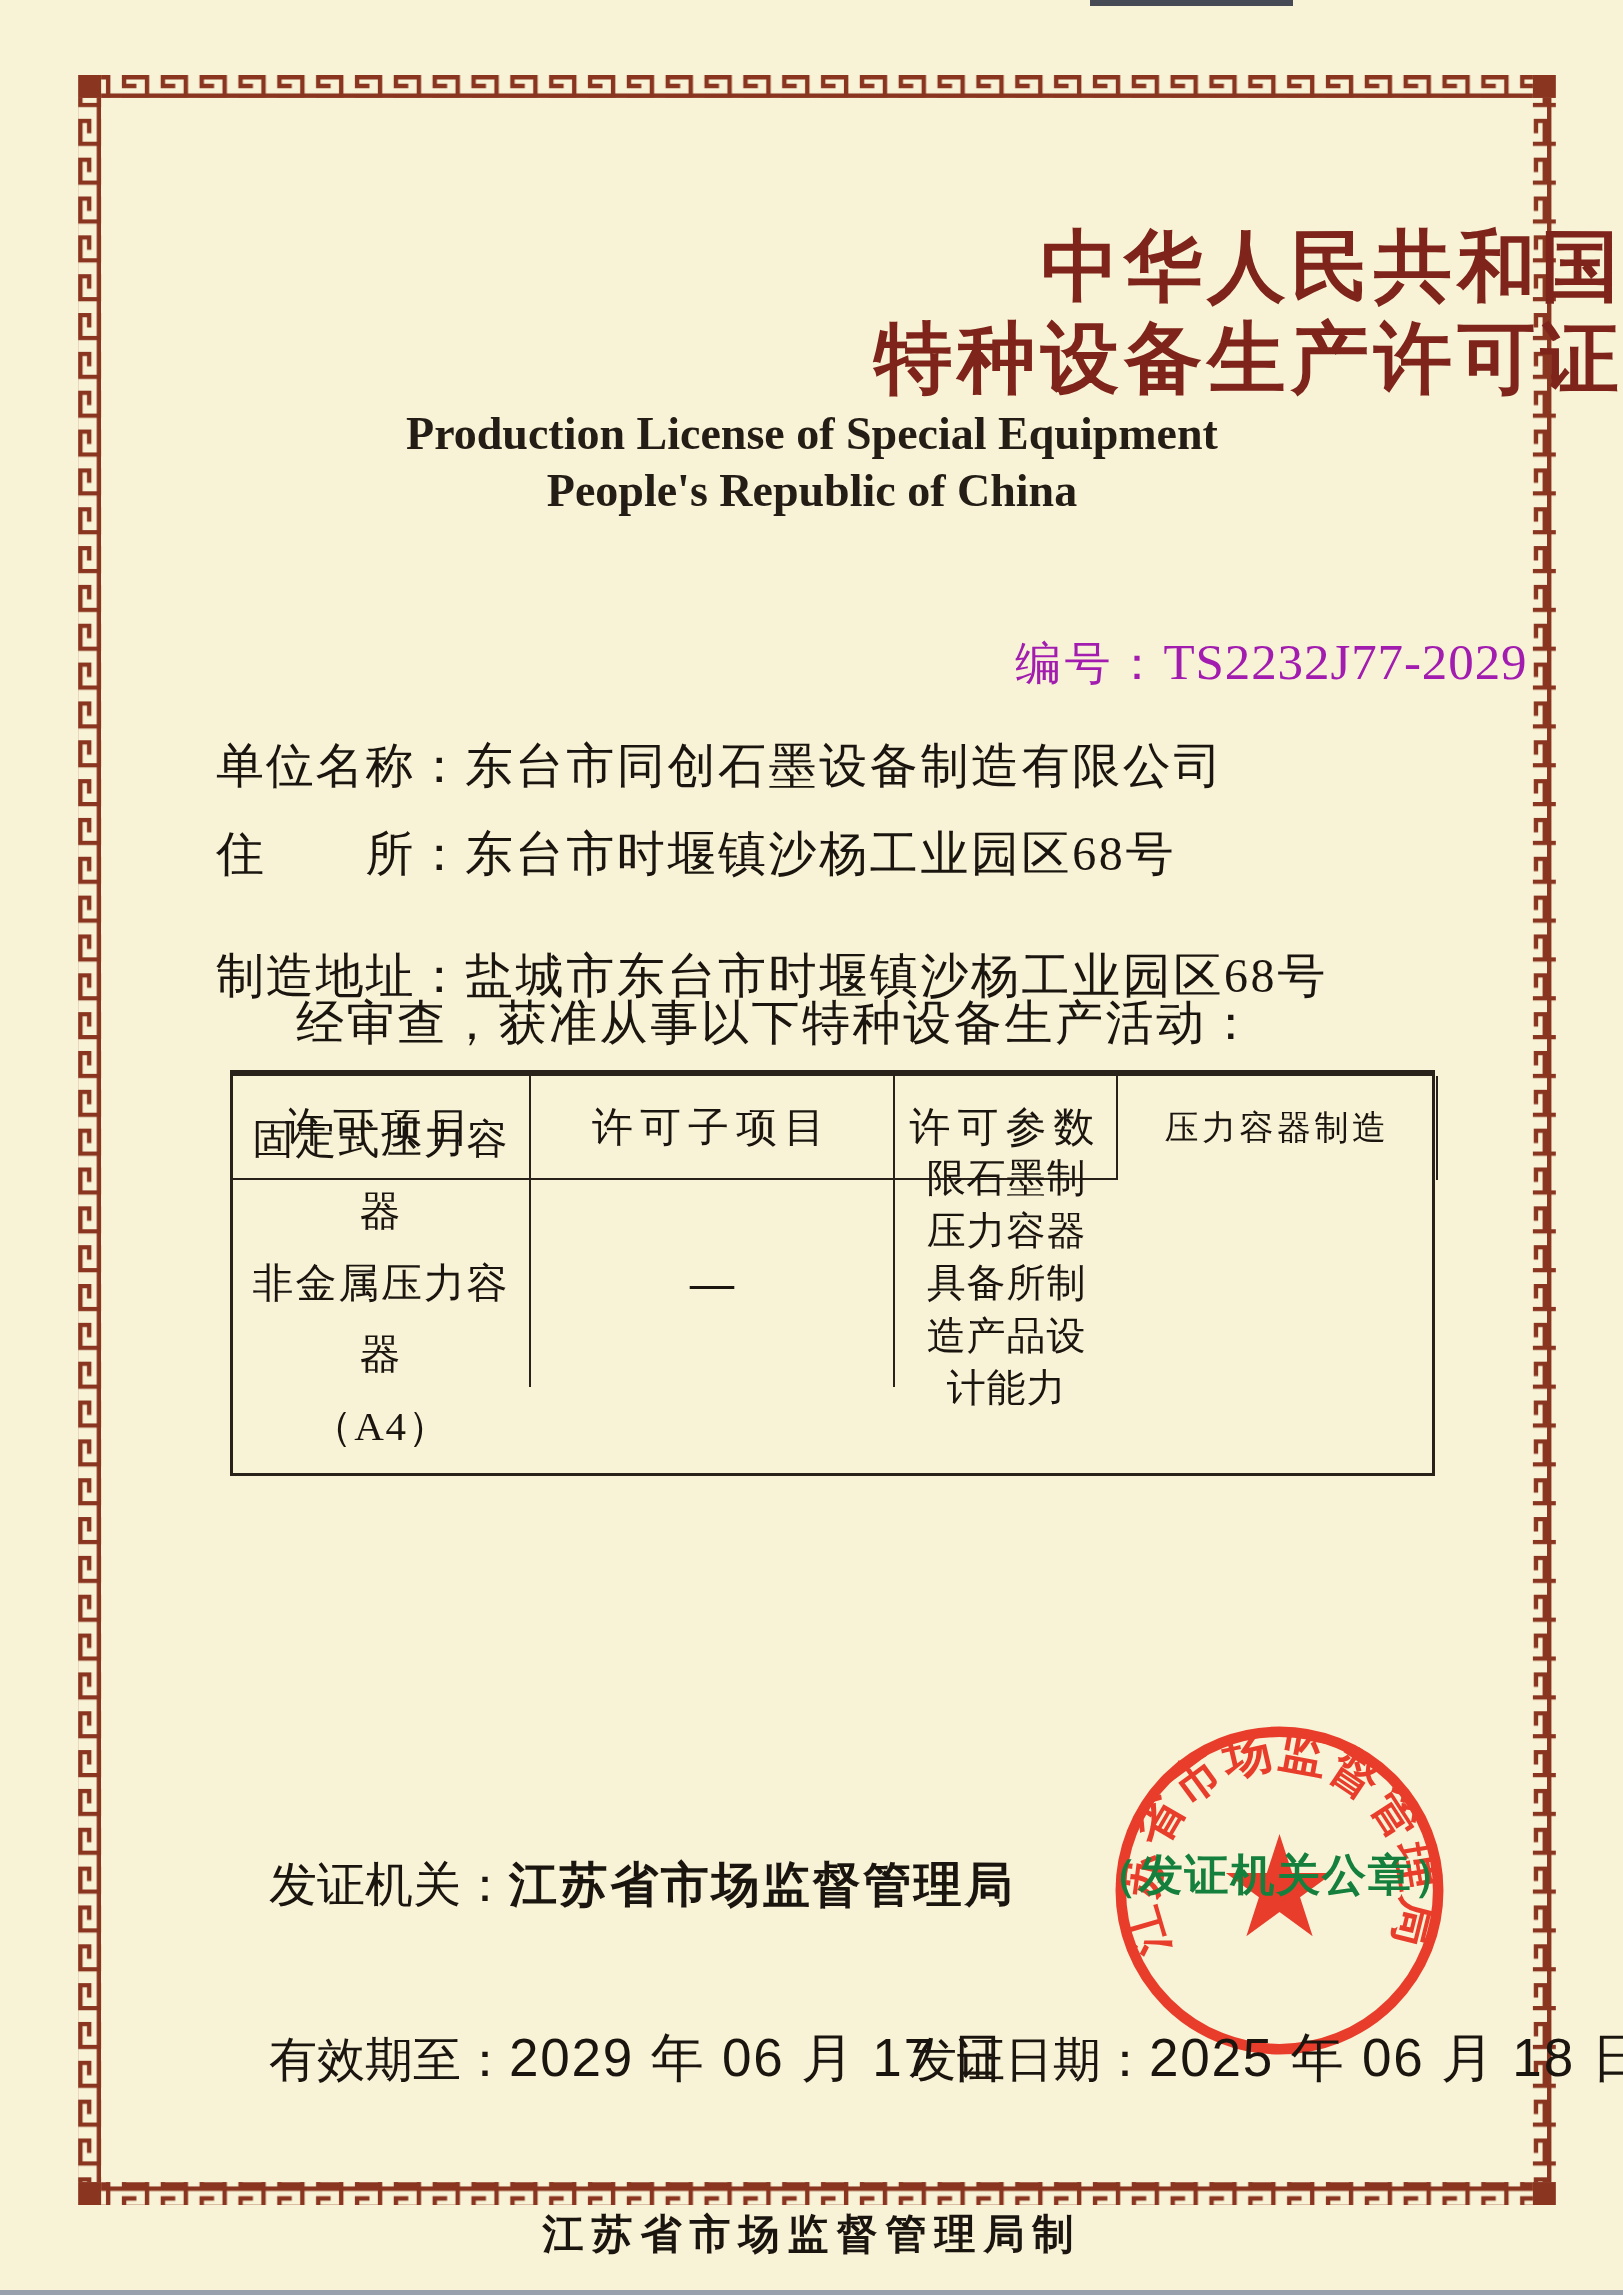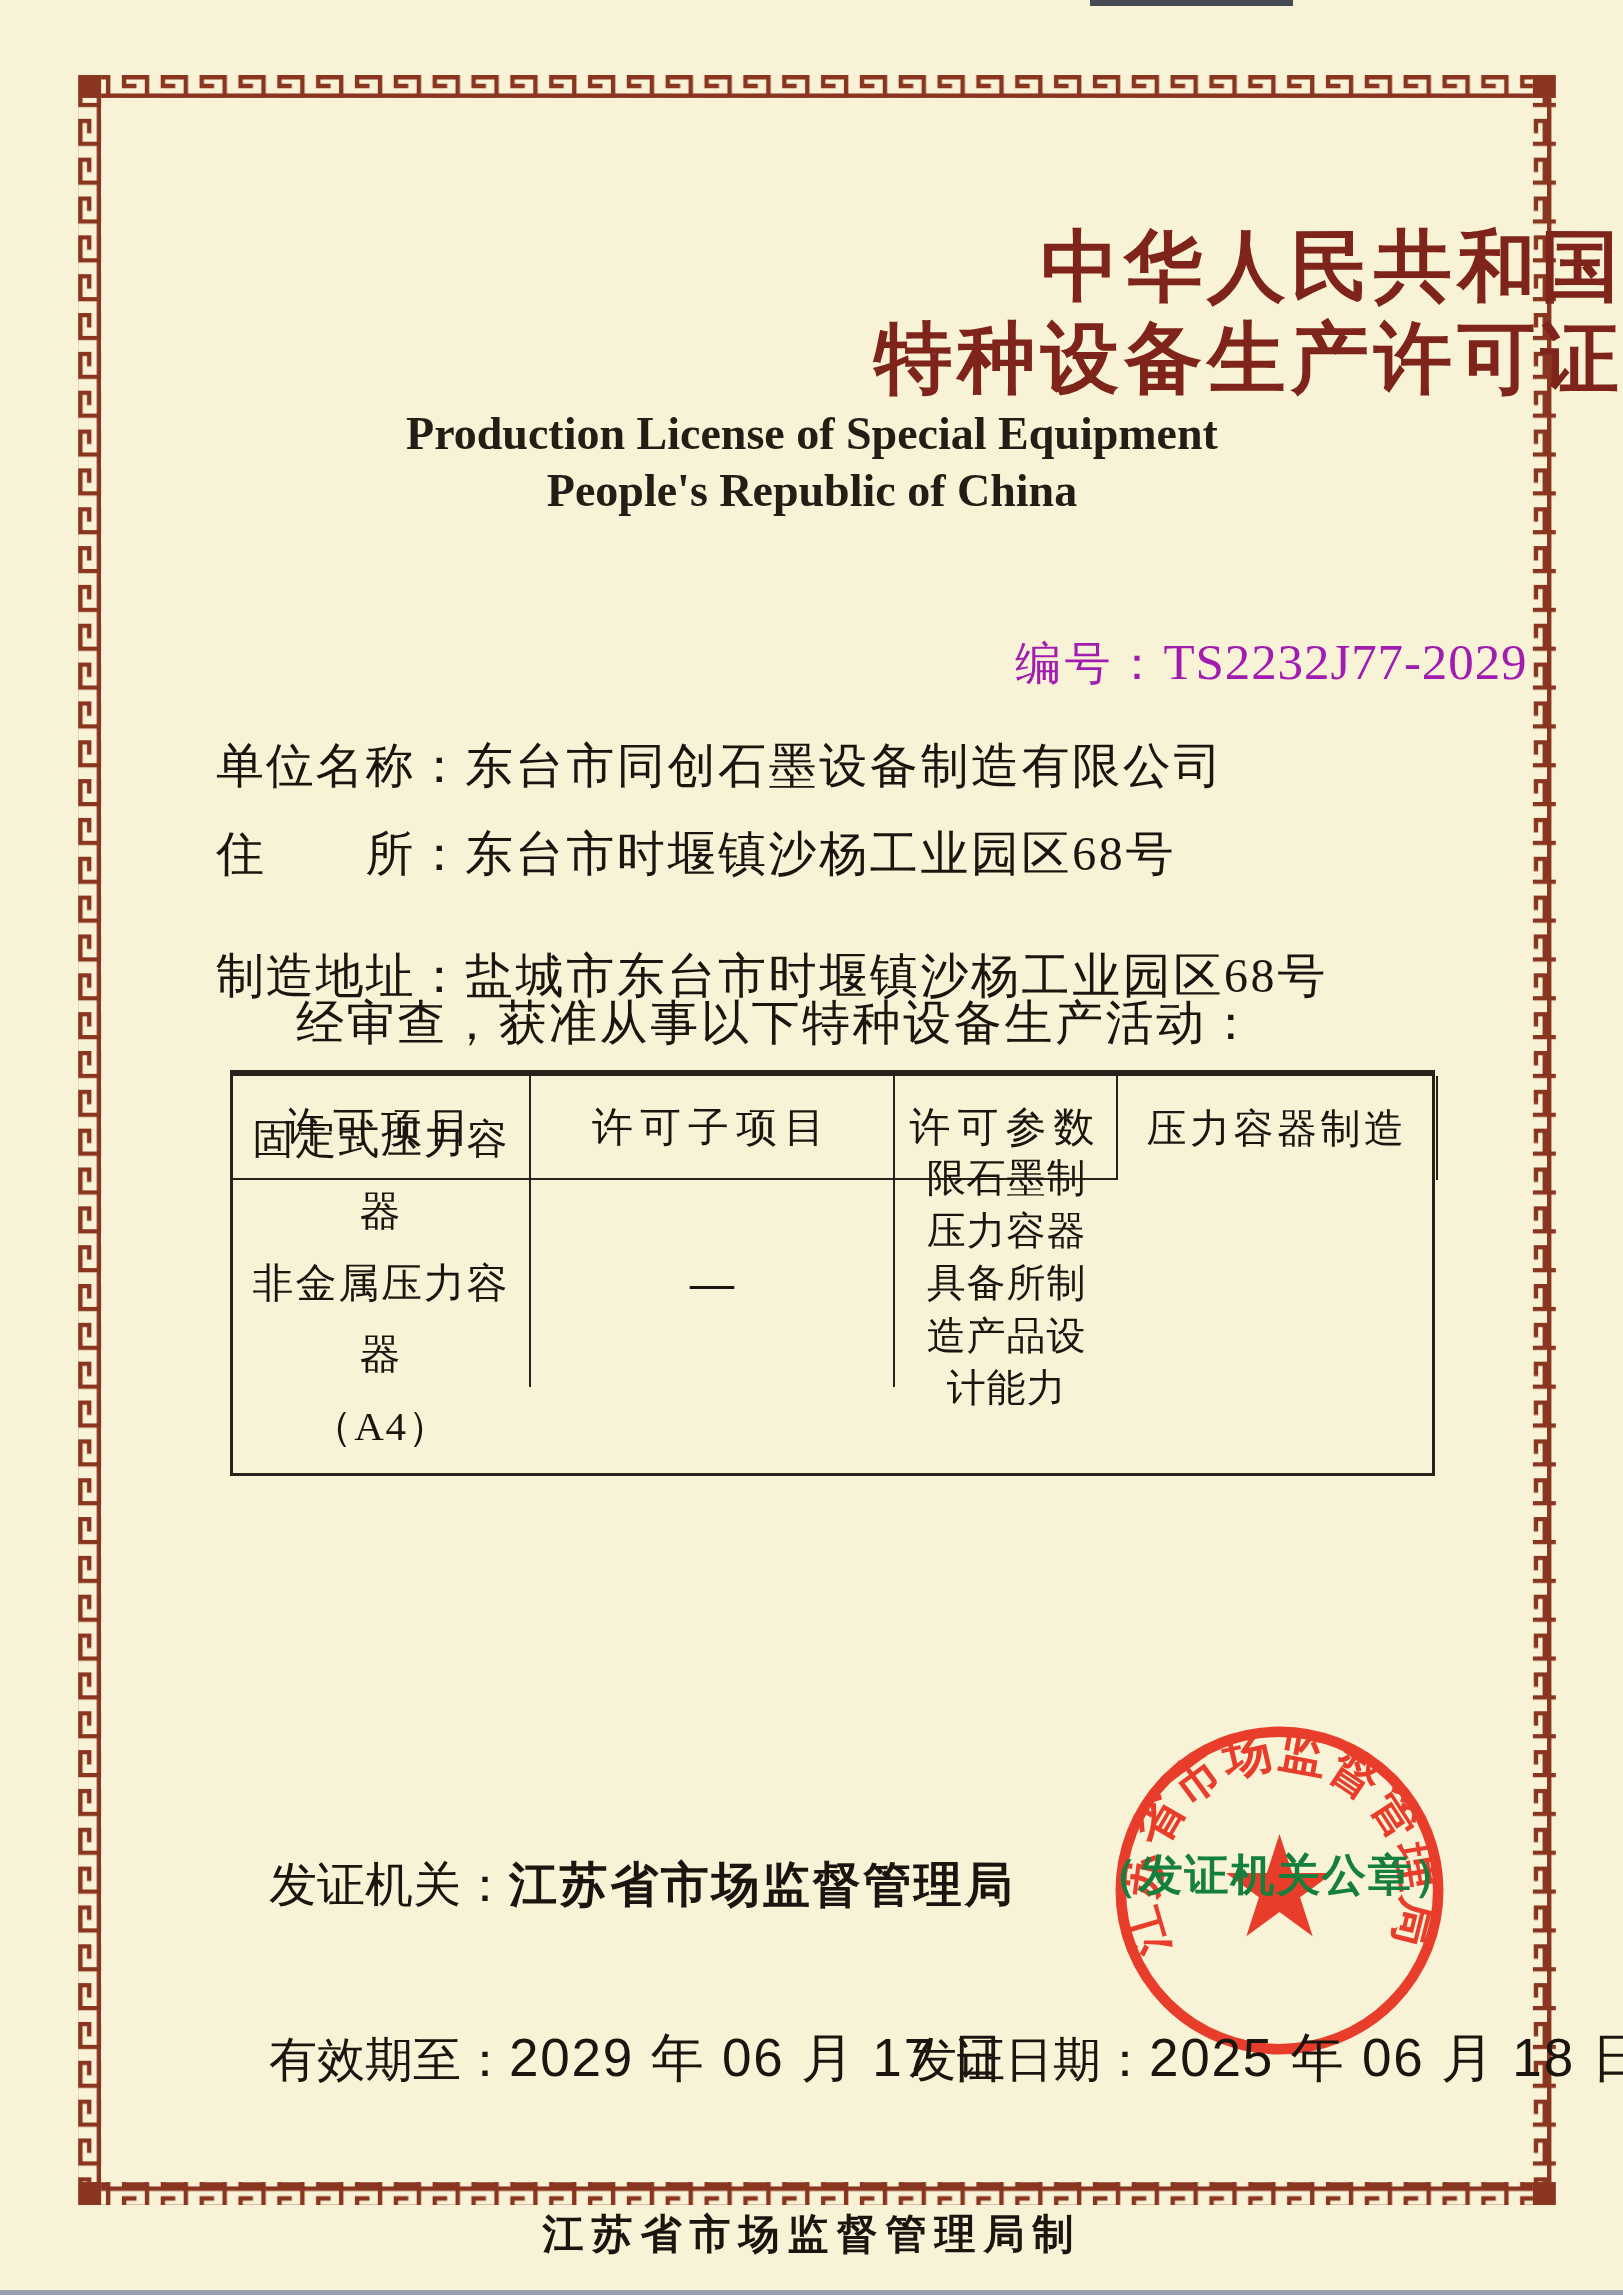--- a/index.html
+++ b/index.html
@@ -45,21 +45,21 @@
     color:#1b1510;
   }
   .cell{
     box-sizing:border-box;
     border-right:2.6px solid #29221b;
     display:flex;flex-direction:column;justify-content:center;align-items:center;
     text-align:center;padding:3.5px 12.4px;
   }
   .cell.last{border-right:none;}
   .cell.hdr{border-bottom:2.6px solid #29221b;font-size:41px;letter-spacing:7px;}
-  .cell.body1{font-size:40px;letter-spacing:3.5px;}
+  .cell.body1{font-size:34px;letter-spacing:3.5px;}
   .cell .sub-line{font-size:41px;line-height:1.75;letter-spacing:1.8px;}
   .cell .rem-line{font-size:39px;line-height:1.35;letter-spacing:0.9px;}
   .cell .dash{font-size:44px;font-weight:bold;}
   .bottom-line{
     position:absolute;font-size:48px;color:#1b1510;line-height:1;white-space:nowrap;
   }
   .bottom-line .bold{font-weight:bold;letter-spacing:2.6px;}
   .date-val{font-size:53px;font-family:"Liberation Sans", sans-serif;letter-spacing:1.8px;}
   .seal-note{
     position:absolute;left:1093px;top:1854px;

